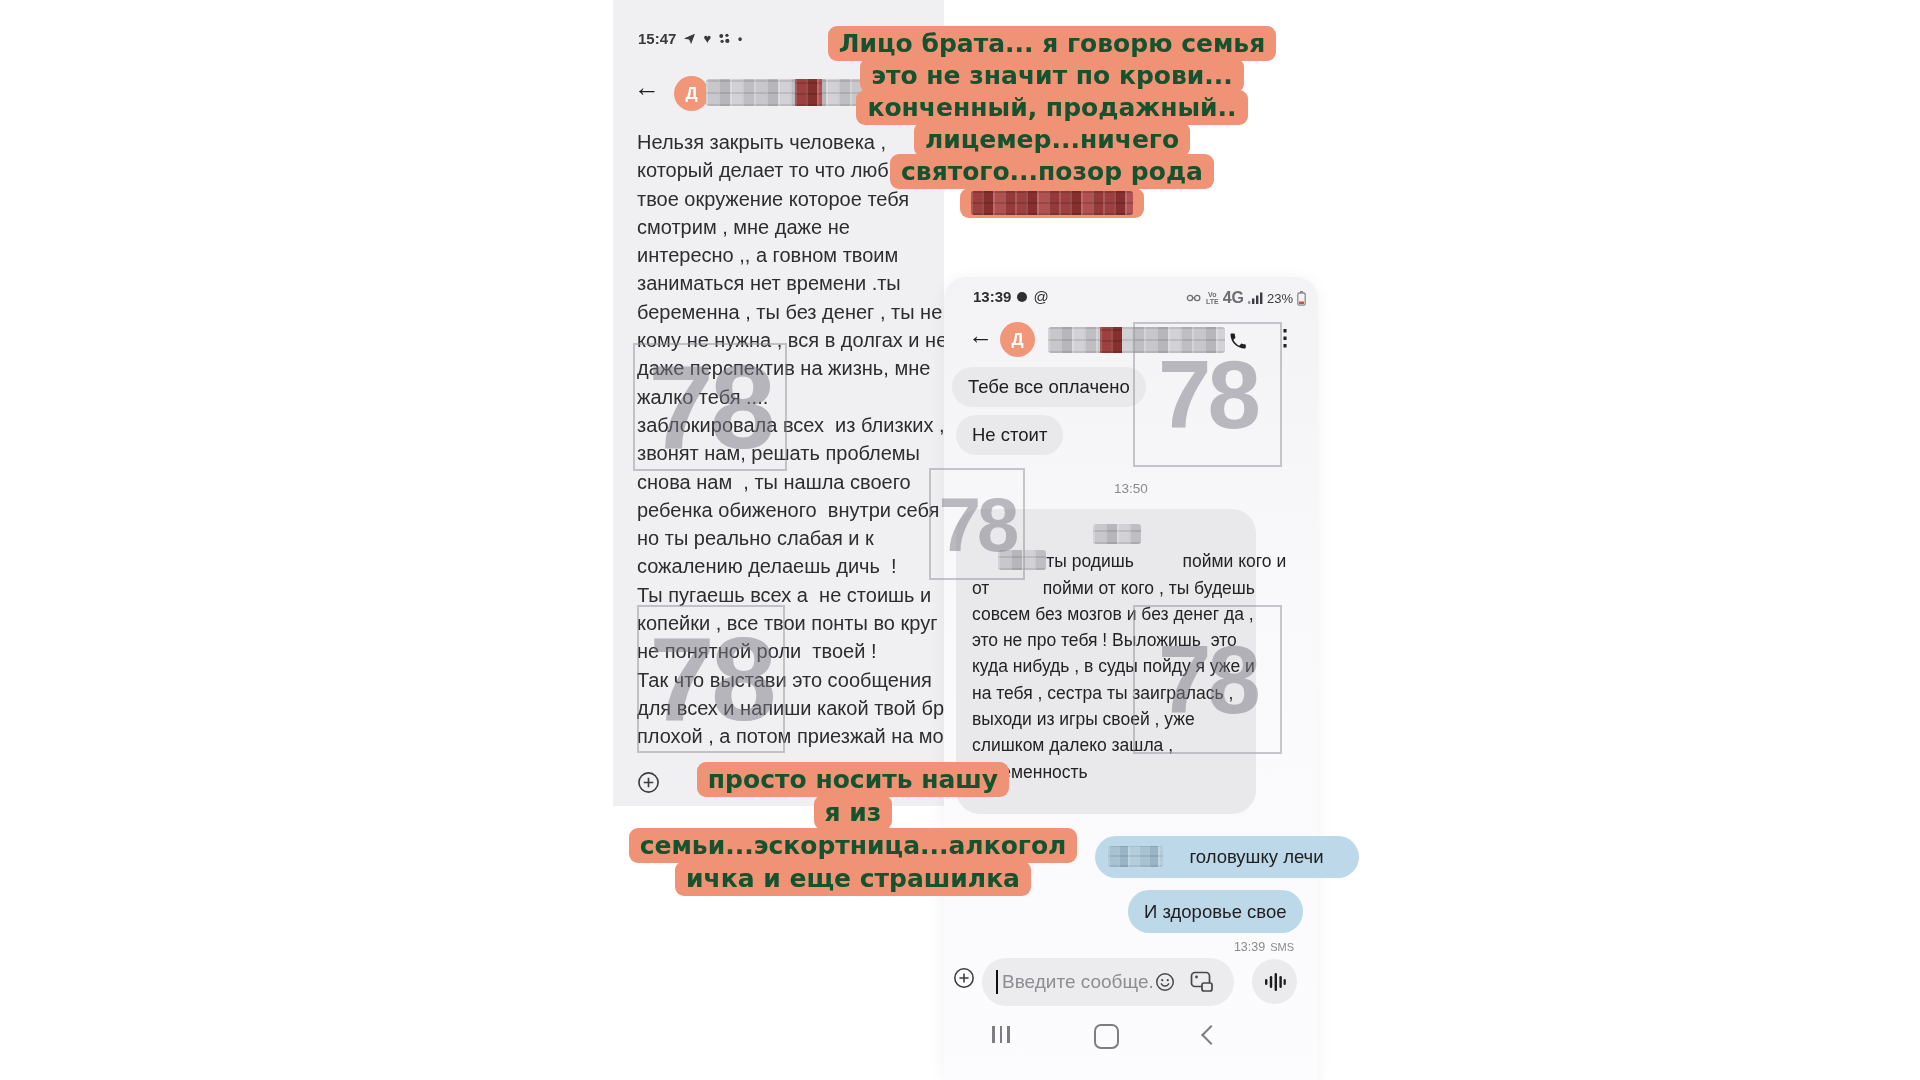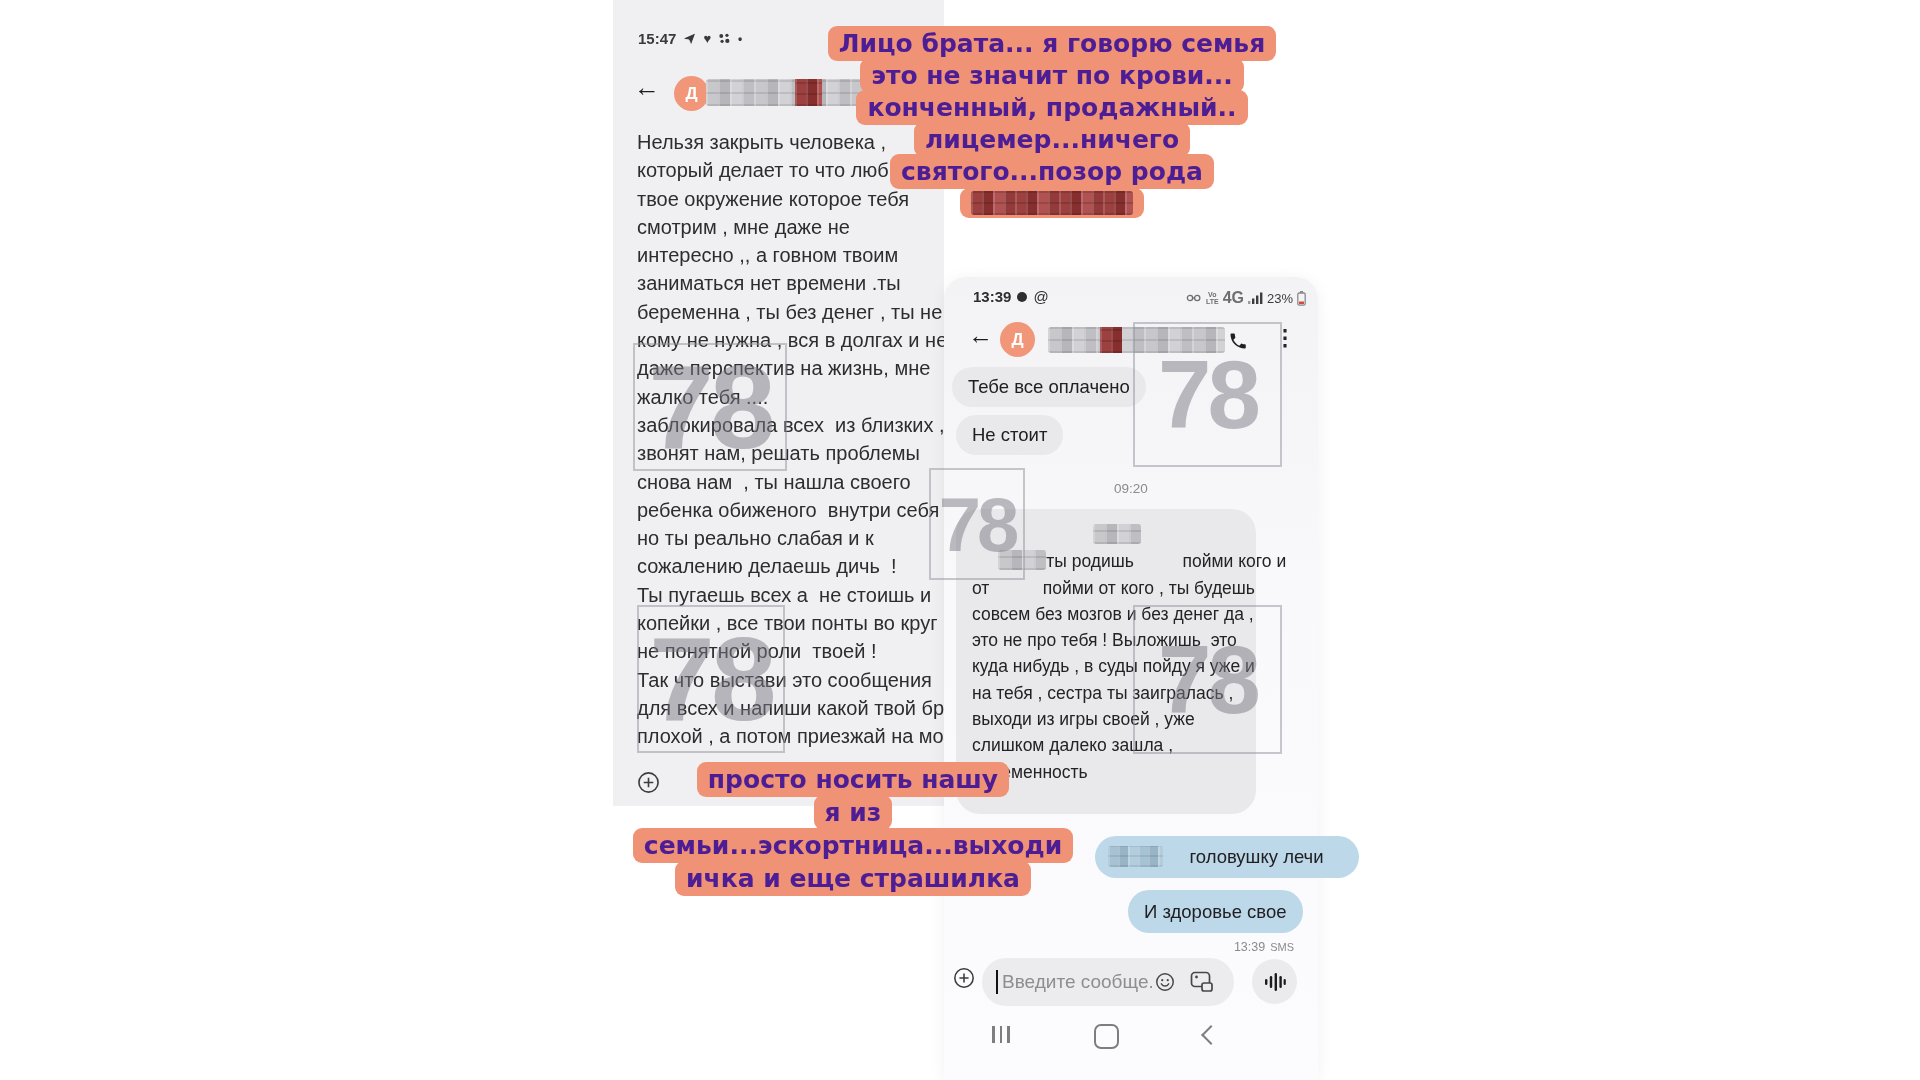--- a/index.html
+++ b/index.html
@@ -58,21 +58,21 @@
             align-items:center;justify-content:center}
   .nav-recents{display:flex;gap:5px}
   .nav-recents i{width:2.5px;height:17px;background:#7e7e82;display:block}
   .nav-home{width:21px;height:21px;border:2.5px solid #7e7e82;border-radius:7px}
   .nav-back{width:12px;height:12px;border-left:2.5px solid #7e7e82;border-bottom:2.5px solid #7e7e82;
             transform:rotate(45deg)}
 
   
   .cap{position:absolute;display:flex;flex-direction:column;align-items:center;z-index:60}
   .cap-row{height:32px;display:flex;align-items:center;justify-content:center}
-  .pill{background:#EF9275;border-radius:9px;padding:3px 11px;color:#4c1d95;
+  .pill{background:#EF9275;border-radius:9px;padding:3px 11px;color:#14532d;
         font-family:"DejaVu Sans",sans-serif;font-weight:700;font-size:25px;line-height:29px;
         white-space:nowrap;display:flex;align-items:center;gap:9px}
   .pill .px{display:inline-block;border-radius:3px}
 
   
   .wm{position:absolute;border:2px solid rgba(145,145,155,.5);z-index:50;
       display:flex;align-items:center;justify-content:center;
       color:rgba(122,122,132,.5);font-weight:600;letter-spacing:-4px;
       font-family:"Liberation Sans",sans-serif}
 
@@ -186,21 +186,21 @@
     <div class="abs" style="left:284px;top:54px">
       <svg width="20" height="20" viewBox="0 0 24 24">
           <path fill="#1f1f22" d="M6.6 10.8c1.5 3 3.9 5.4 6.9 6.9l2.3-2.3c.3-.3.7-.4 1-.2 1.1.4 2.3.6 3.5.6.6 0 1 .4 1 1V20c0 .6-.4 1-1 1C10.6 21 3 13.4 3 4c0-.6.4-1 1-1h3.2c.6 0 1 .4 1 1 0 1.2.2 2.4.6 3.5.1.3 0 .7-.2 1l-2.3 2.3z"></path>
         </svg>
     </div>
     <div class="abs" style="left:330px;top:48px;font-size:22px;color:#232326;font-weight:700">⋮</div>
 
     <div class="bub" style="left:8px;top:90px;height:40px">Тебе все оплачено</div>
     <div class="bub" style="left:12px;top:138px;height:40px">Не стоит</div>
 
-    <div class="tdivider" style="top:204px">09:20</div>
+    <div class="tdivider" style="top:204px">13:50</div>
 
     <div class="longbub" style="left:12px;top:232px;width:268px;height:279px">
       <span>Если ты родишь          пойми кого и
 от           пойми от кого , ты будешь
 совсем без мозгов и без денег да ,
 это не про тебя ! Выложишь  это
 куда нибудь , в суды пойду я уже и
 на тебя , сестра ты заигралась ,
 выходи из игры своей , уже
 слишком далеко зашла ,
@@ -294,20 +294,20 @@
   </div>
 
   <div class="cap" style="left:638px;top:763px;width:430px">
     <div class="cap-row" style="height:33px">
         <span class="pill">просто носить нашу</span>
       </div>
     <div class="cap-row" style="height:33px">
         <span class="pill">я из</span>
       </div>
     <div class="cap-row" style="height:33px">
-        <span class="pill">семьи...эскортница...выходи</span>
+        <span class="pill">семьи...эскортница...алкогол</span>
       </div>
     <div class="cap-row" style="height:33px">
         <span class="pill">ичка и еще страшилка</span>
       </div>
   </div>
 
 </div>
 
 </body></html>

